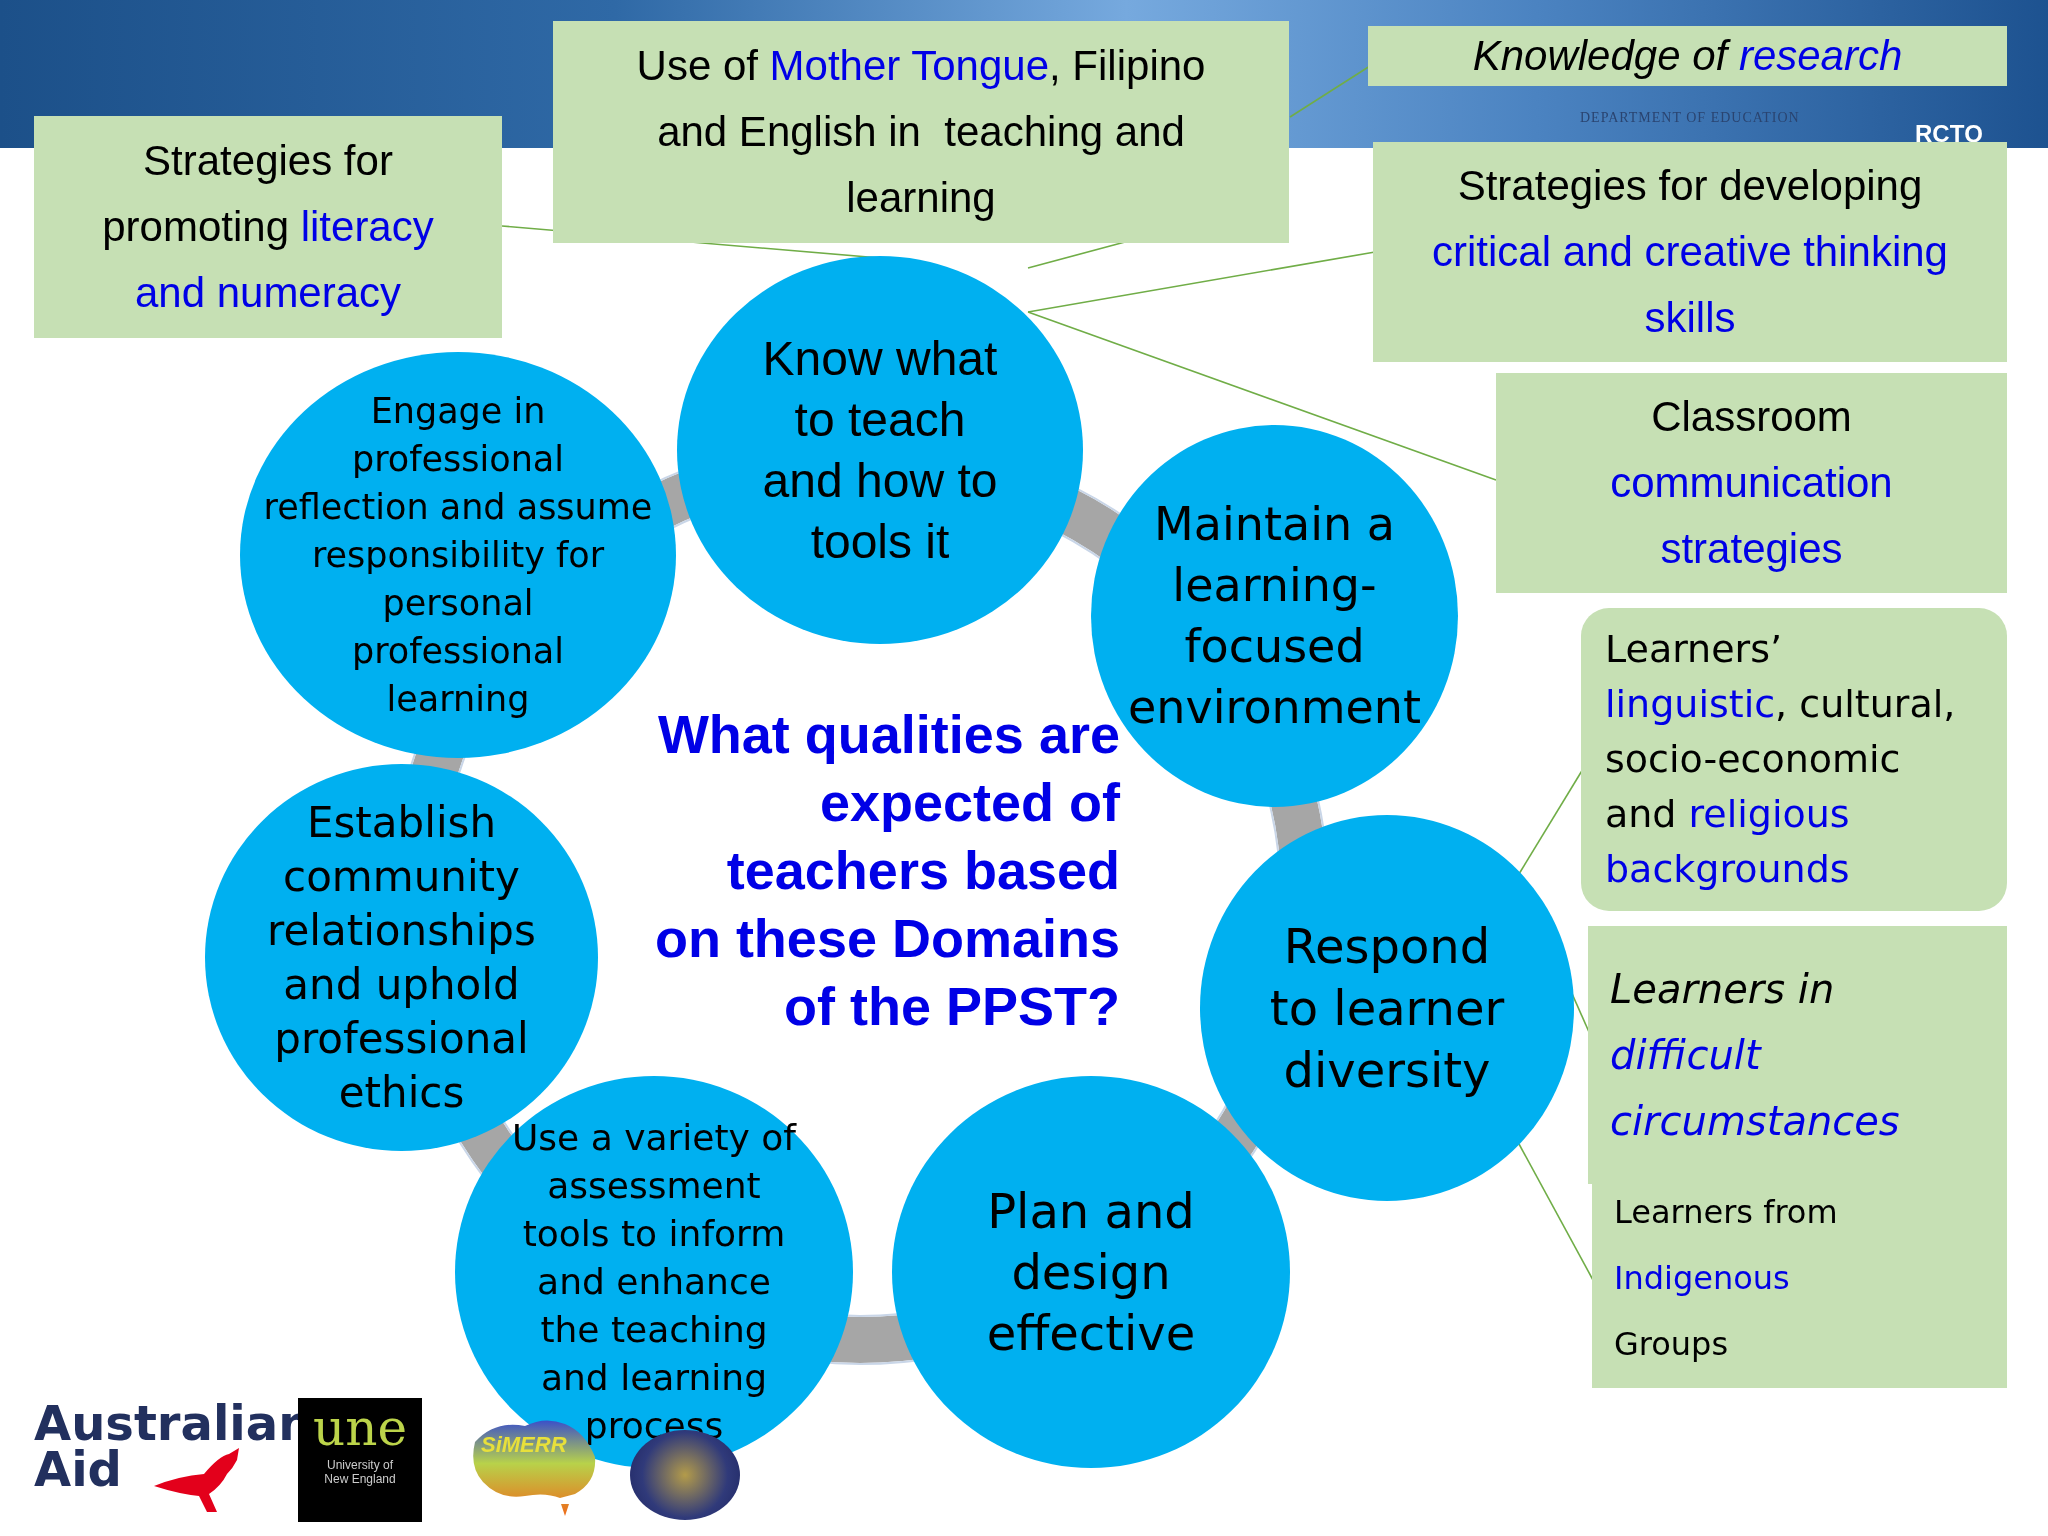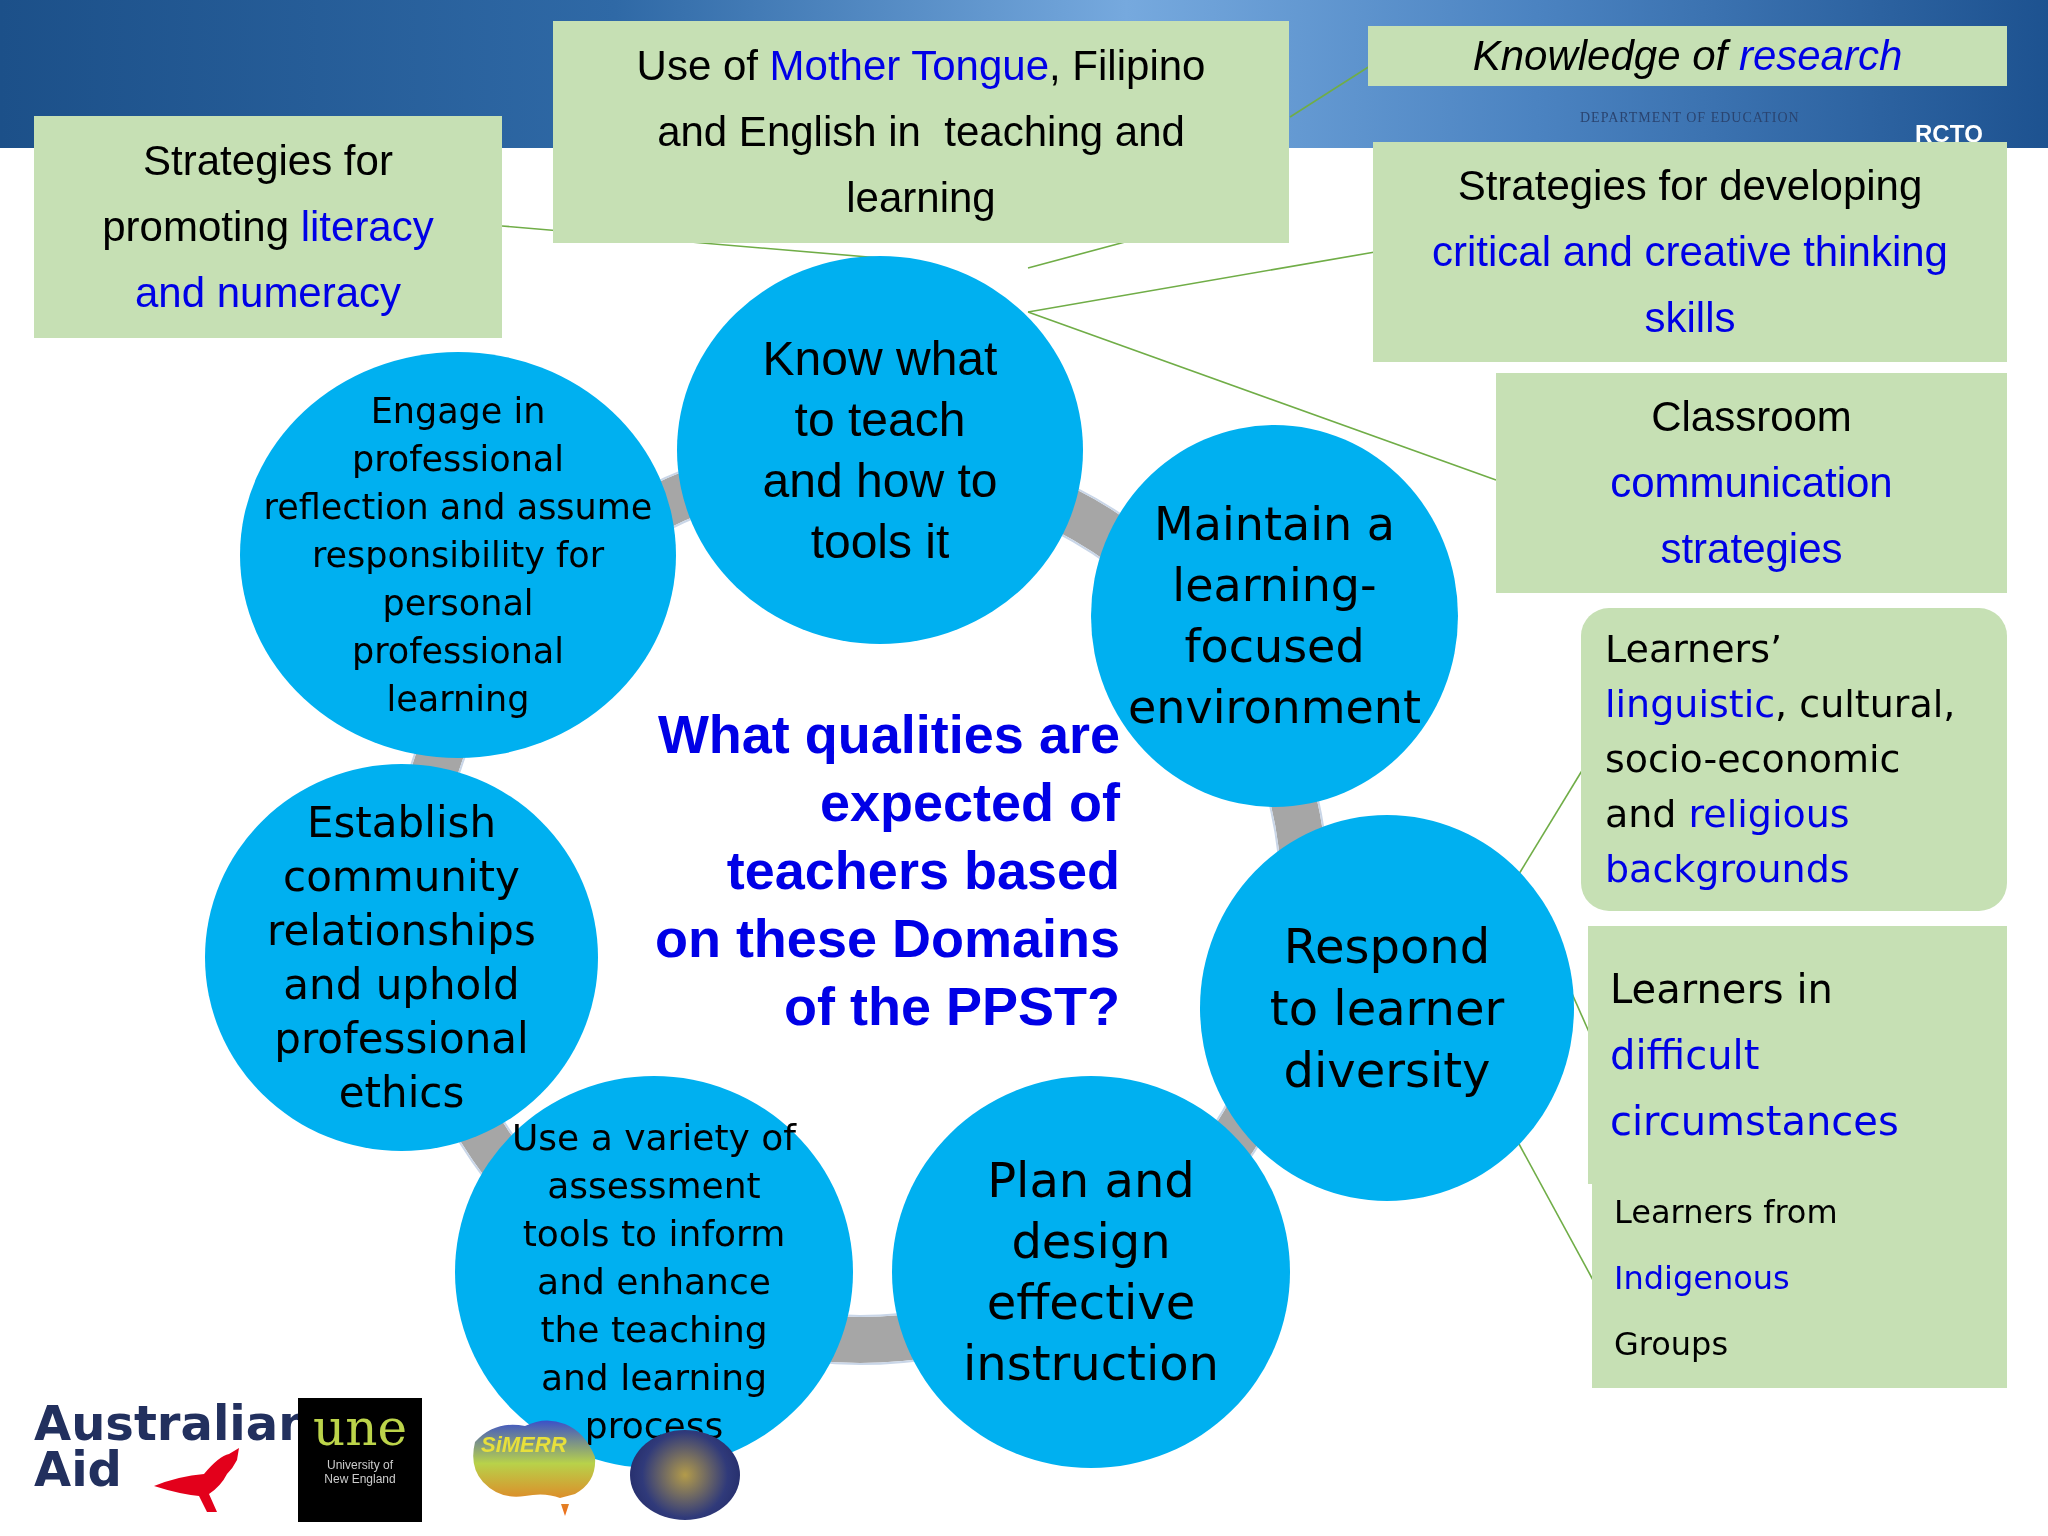--- a/index.html
+++ b/index.html
@@ -84,21 +84,21 @@
 </div>
 
 <div class="box wide" style="left:1581px;top:608px;width:426px;height:303px;font-size:38px;line-height:55px;padding-left:24px;border-radius:28px;">
   <span class="line">Learners’</span>
   <span class="line"><span class="hl">linguistic</span><span>, cultural,</span></span>
   <span class="line">socio-economic</span>
   <span class="line"><span>and </span><span class="hl">religious</span></span>
   <span class="line hl">backgrounds</span>
 </div>
 
-<div class="box wide" style="left:1588px;top:926px;width:419px;height:258px;font-size:40px;line-height:66px;padding-left:22px;">
+<div class="box wide" style="left:1588px;top:926px;width:419px;height:258px;font-size:40px;line-height:66px;padding-left:22px;font-style:italic;">
   <span class="line">Learners in</span>
   <span class="line hl">difficult</span>
   <span class="line hl">circumstances</span>
 </div>
 
 <div class="box wide" style="left:1592px;top:1168px;width:415px;height:220px;font-size:32px;line-height:66px;padding-left:22px;">
   <span class="line">Learners from</span>
   <span class="line hl">Indigenous</span>
   <span class="line">Groups</span>
 </div>
@@ -120,21 +120,20 @@
 <div class="circle" style="left:1200px;top:815px;width:374px;height:386px;font-size:48px;line-height:62px;font-family:'DejaVu Sans',sans-serif;">
   <span class="line">Respond</span>
   <span class="line">to learner</span>
   <span class="line">diversity</span>
 </div>
 
 <div class="circle" style="left:892px;top:1076px;width:398px;height:392px;font-size:48px;line-height:61px;font-family:'DejaVu Sans',sans-serif;">
   <span class="line">Plan and</span>
   <span class="line">design</span>
   <span class="line">effective</span>
-  <span class="line">instruction</span>
 </div>
 
 <div class="circle" style="left:455px;top:1076px;width:398px;height:392px;font-size:36px;line-height:48px;font-family:'DejaVu Sans',sans-serif;padding-top:20px;">
   <span class="line">Use a variety of</span>
   <span class="line">assessment</span>
   <span class="line">tools to inform</span>
   <span class="line">and enhance</span>
   <span class="line">the teaching</span>
   <span class="line">and learning</span>
   <span class="line">process</span>

